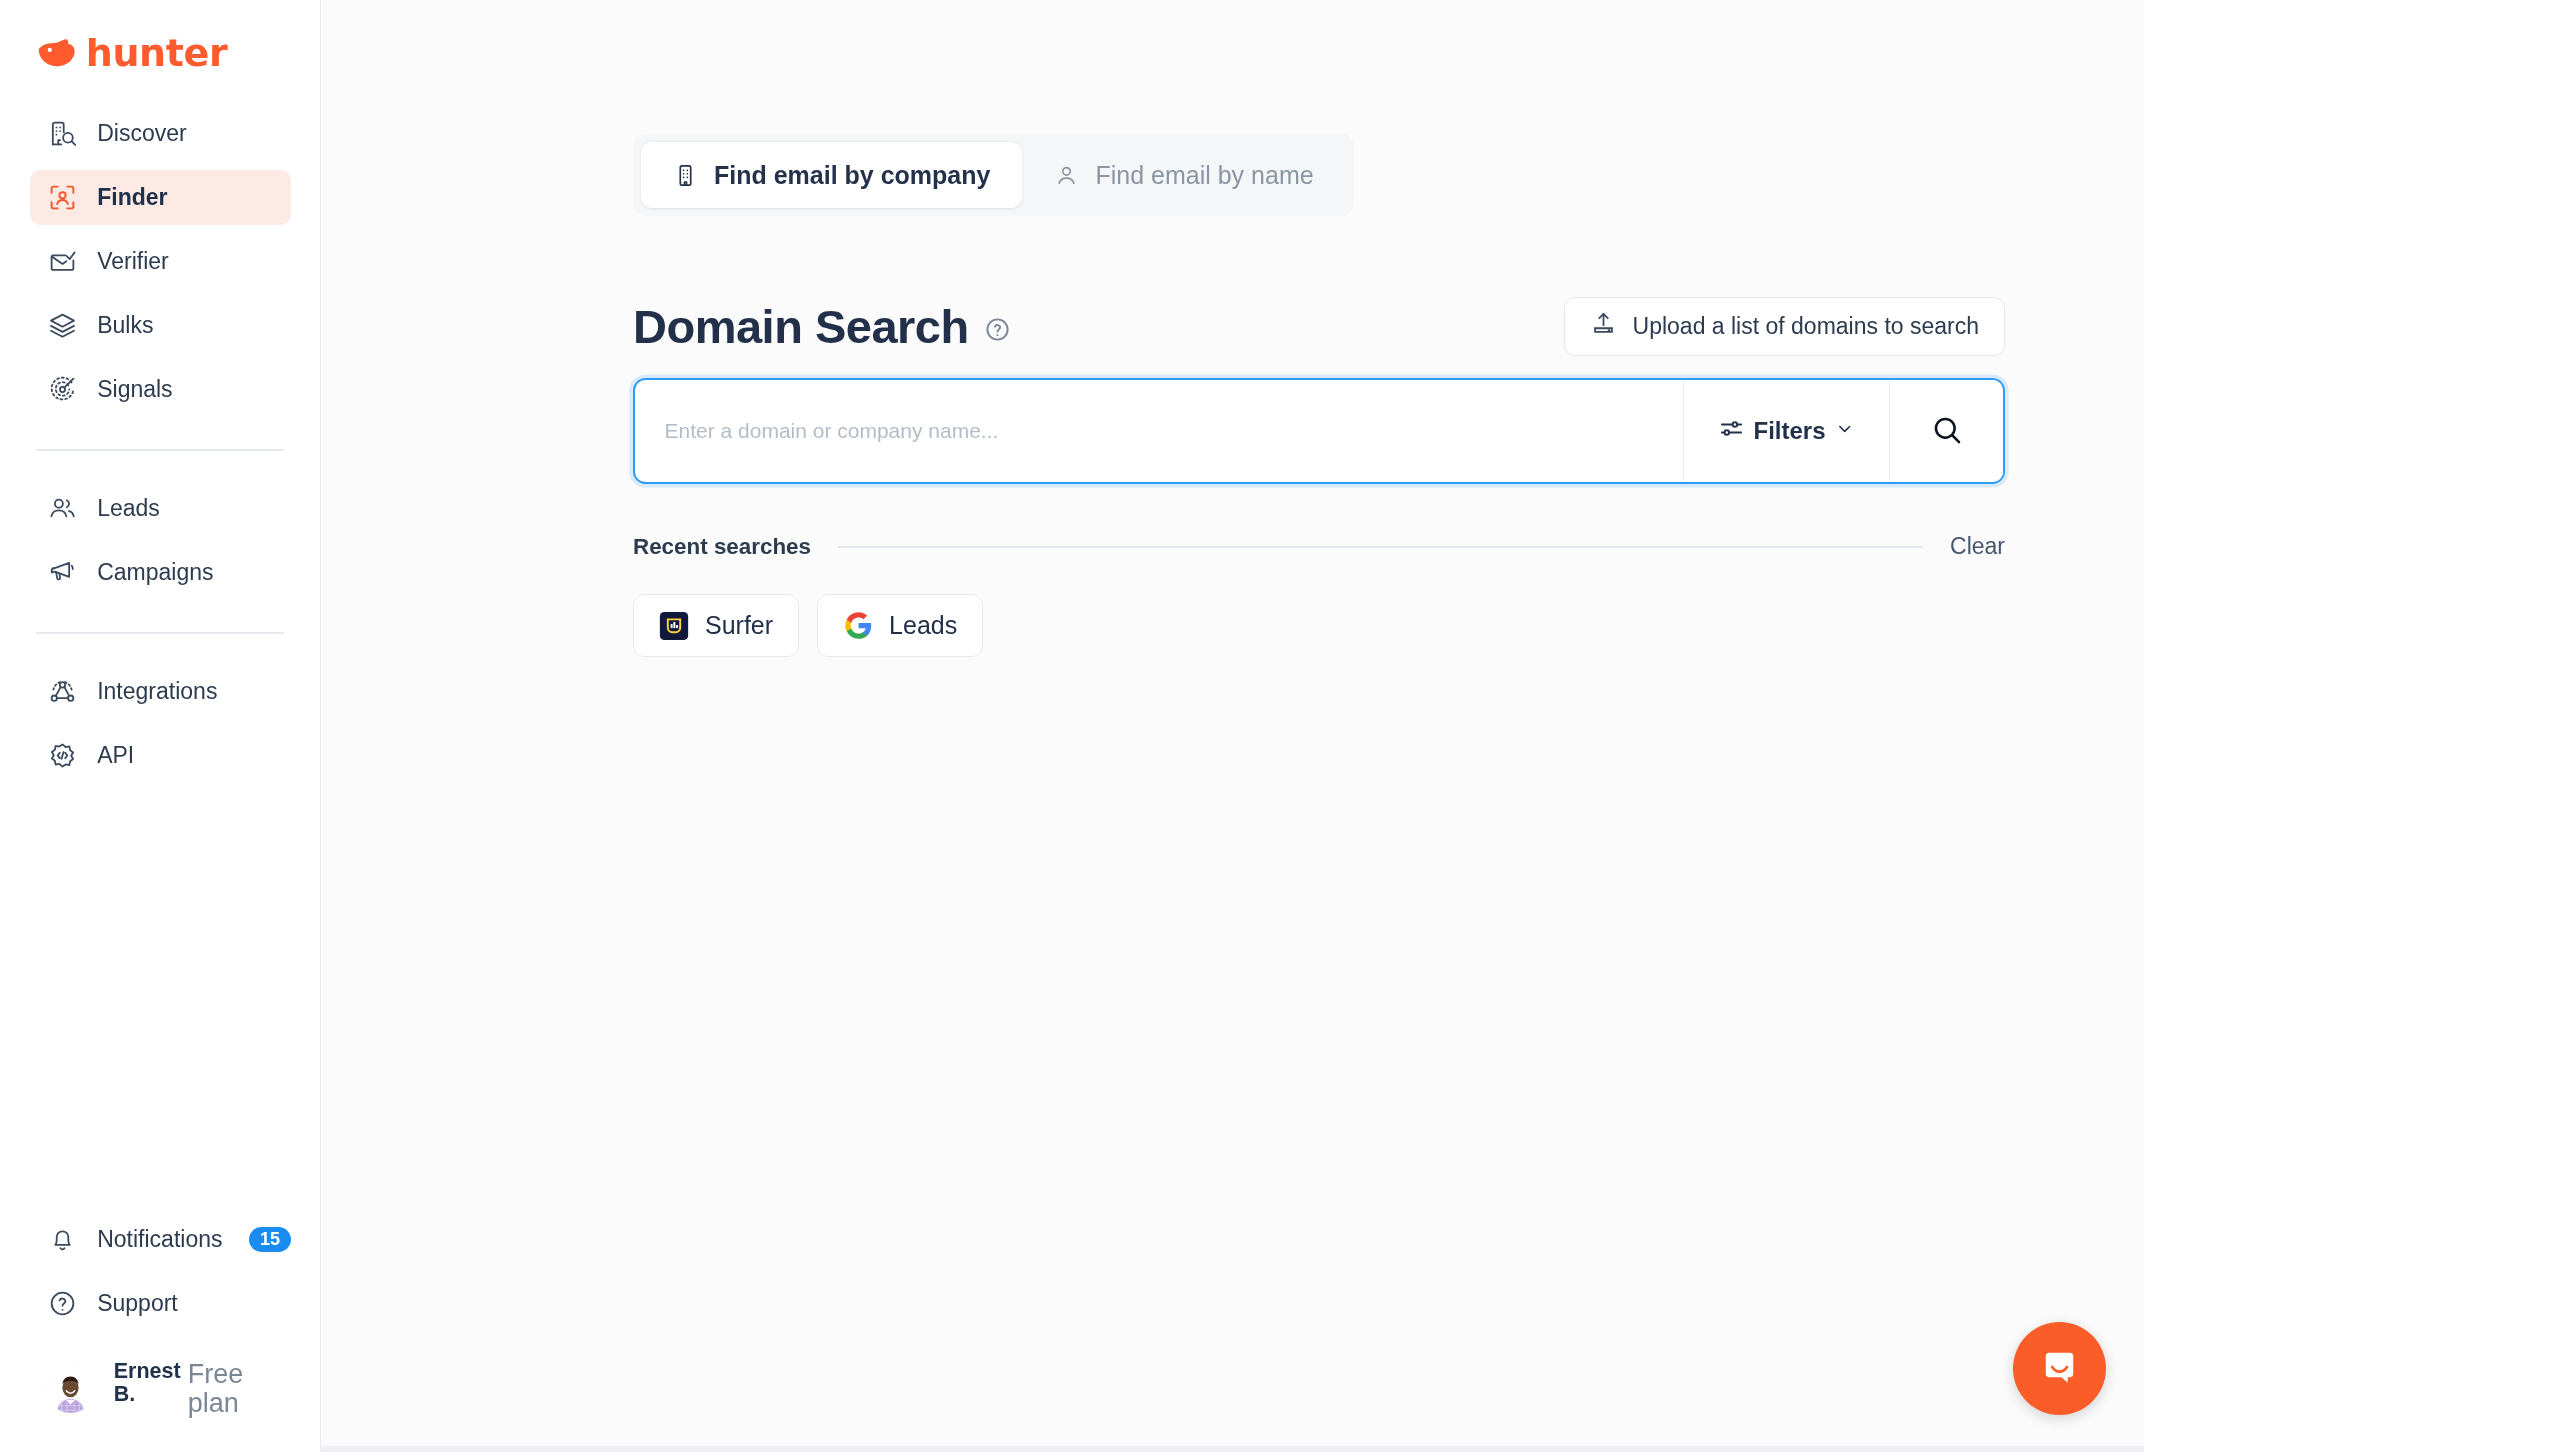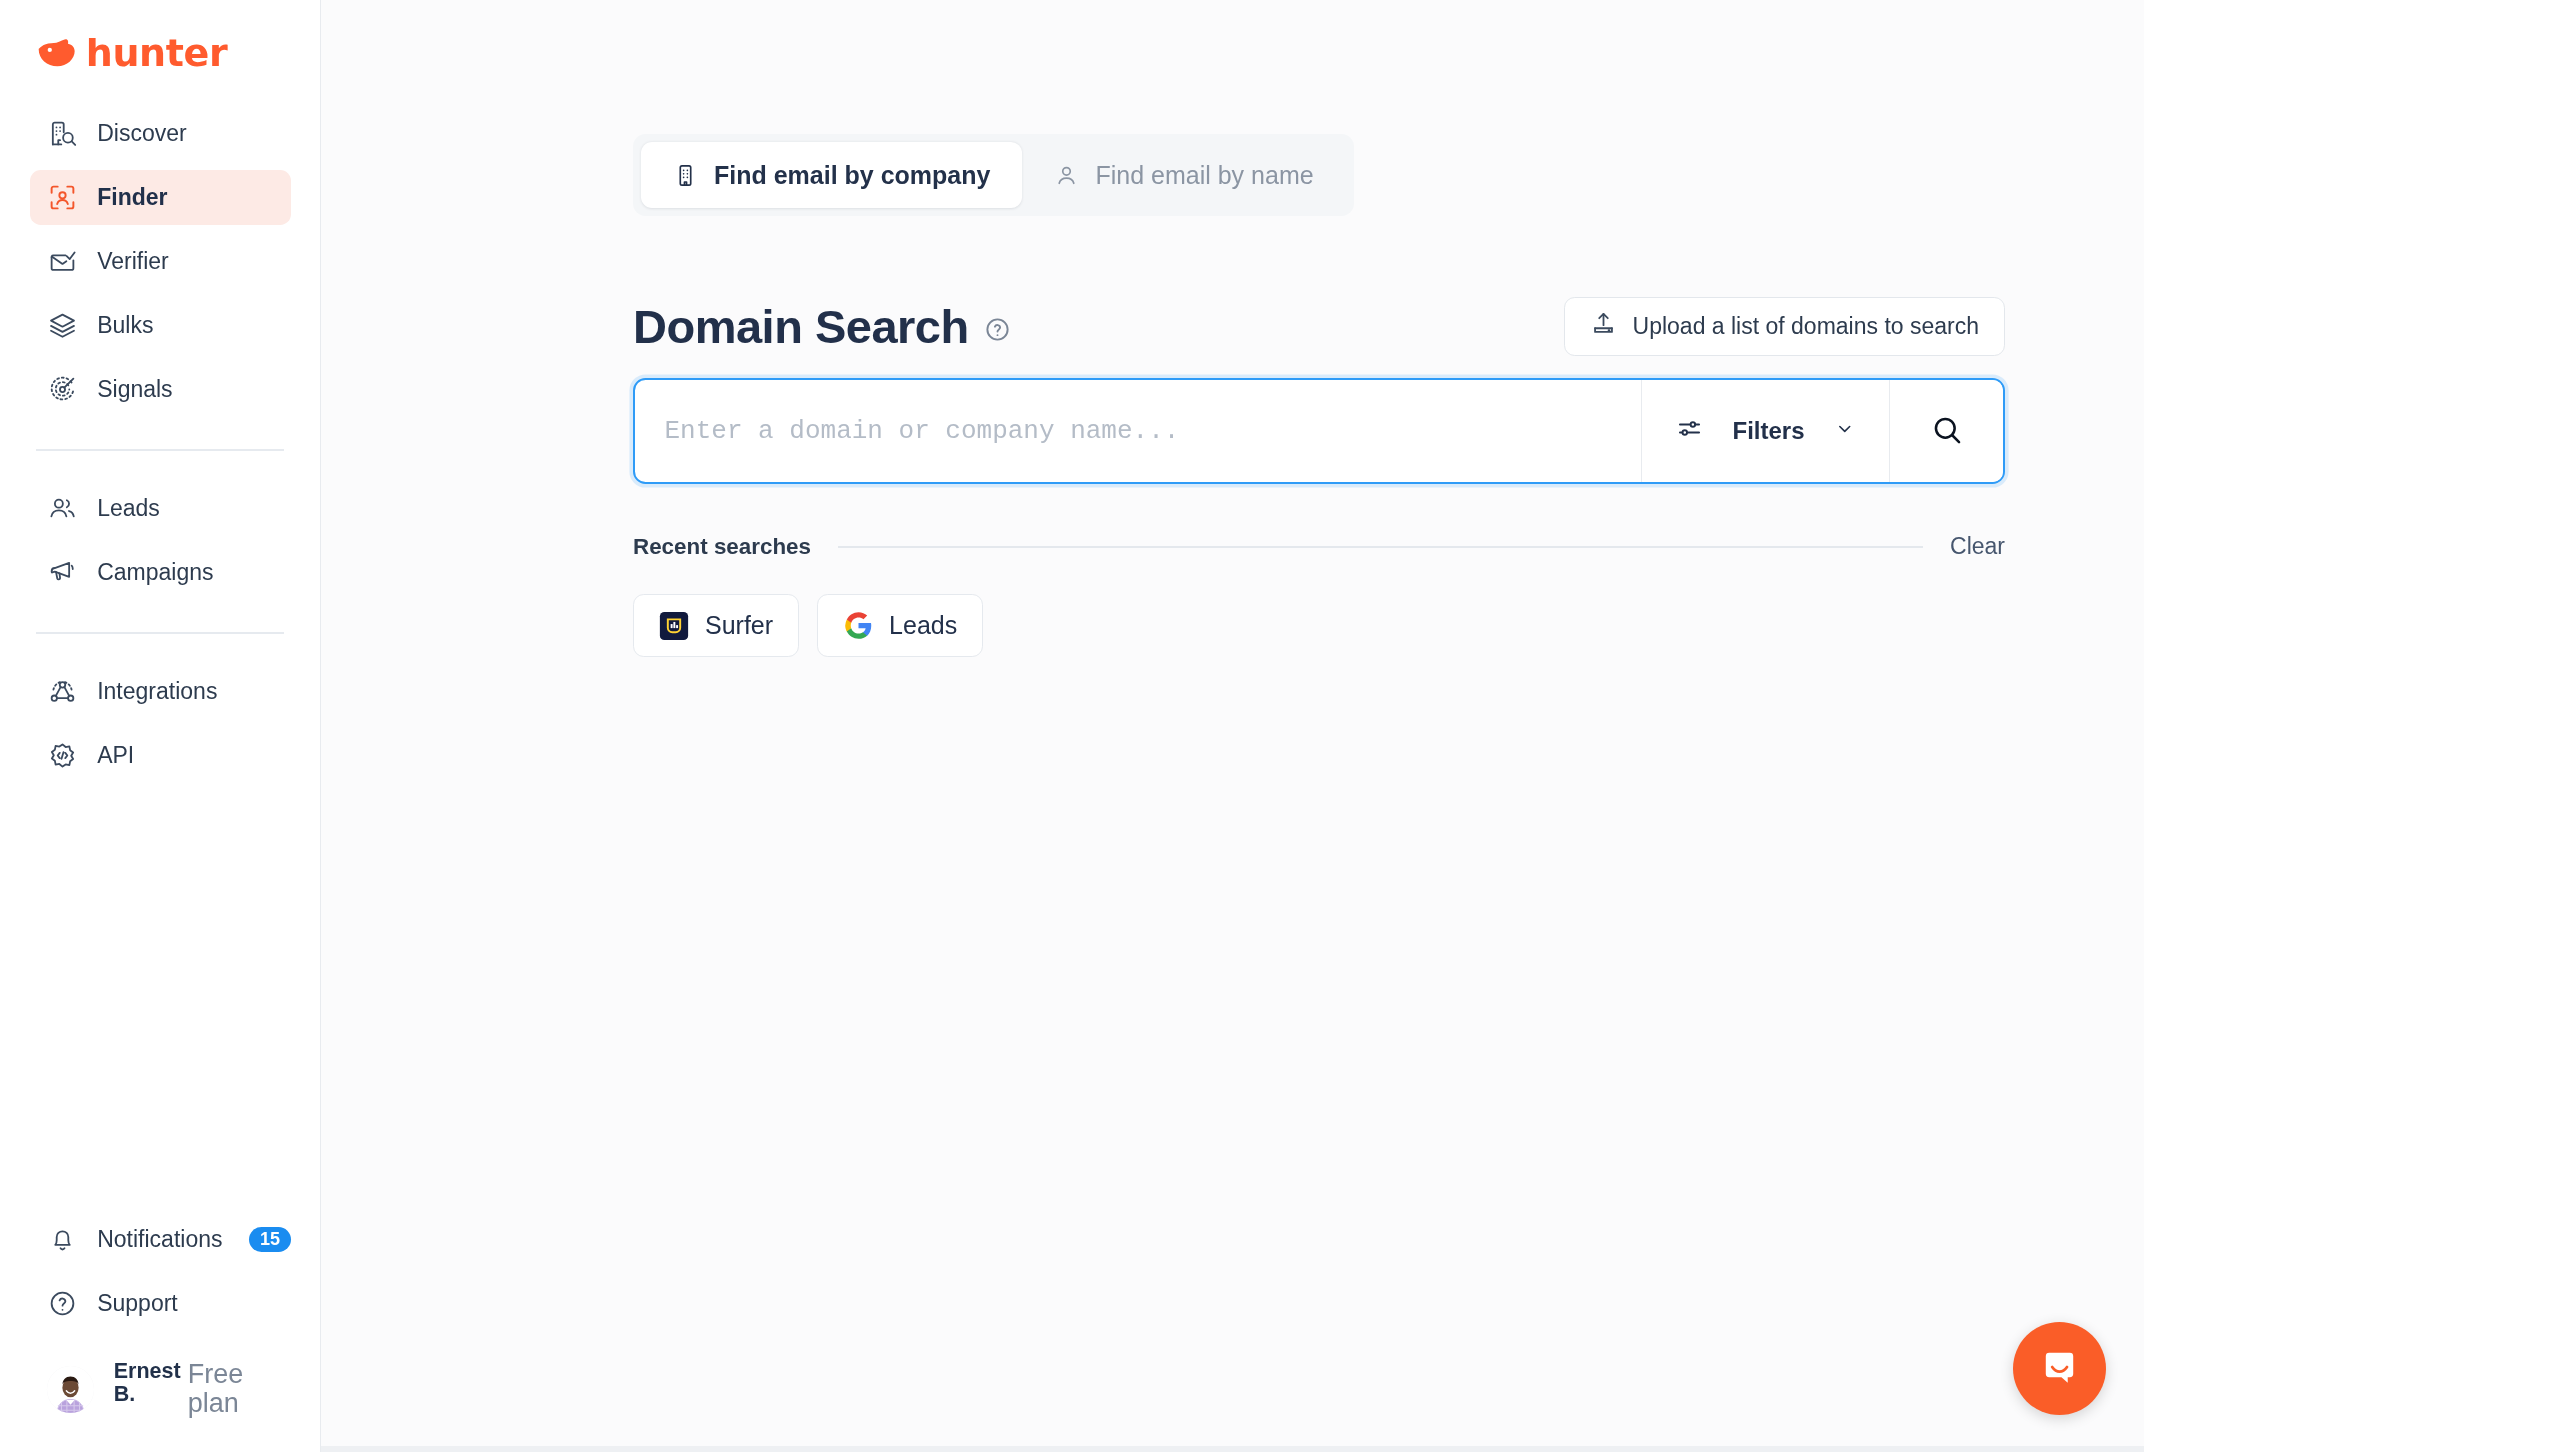--- a/index.html
+++ b/index.html
@@ -196,31 +196,31 @@
     background: #ffffff;
     border: 2.7px solid #2e9bf7;
     border-radius: 12.5px;
     box-shadow: 0 0 0 3.6px rgba(46,155,247,0.16);
     overflow: hidden;
   }
   .search-input {
     flex: 1 1 auto;
     border: 0;
     outline: none;
-    font-size: 26px;
+    font-size: 21px;
     padding: 0 29.5px;
     color: #3b82f6;
     background: transparent;
-    font-family: Liberation Mono, monospace;
+    font-family: Liberation Sans, sans-serif;
   }
   .search-input::placeholder { color: #b4bcc7; }
   .filters-btn {
     display: flex;
     align-items: center;
-    gap: 29px;
+    gap: 8px;
     padding: 0 34px;
     border-left: 1.8px solid #e8ebef;
     font-size: 24px;
     font-weight: 700;
     color: #22304a;
     cursor: pointer;
     white-space: nowrap;
   }
   .search-go {
     display: flex;

